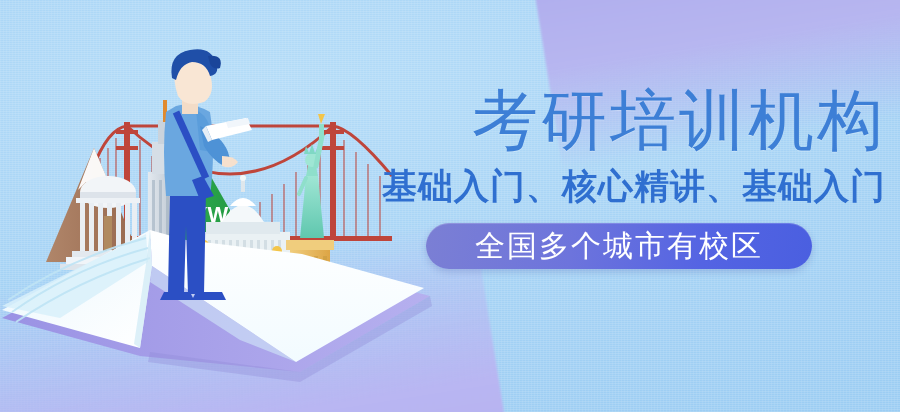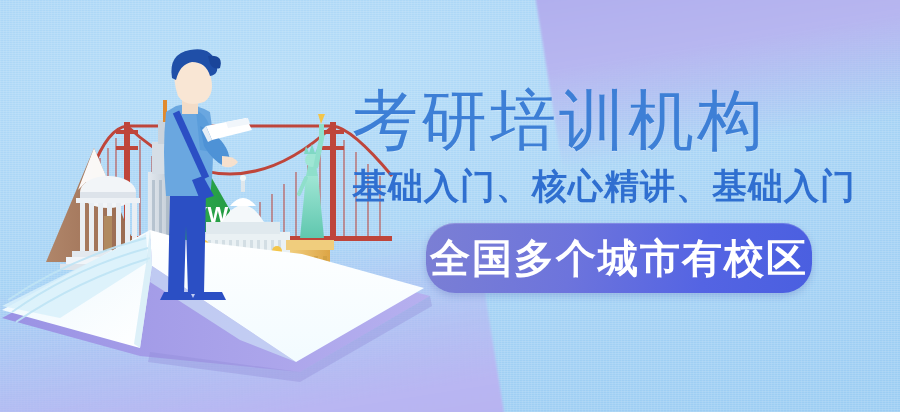--- a/index.html
+++ b/index.html
@@ -51,21 +51,21 @@
 
   
   .illus{position:absolute;left:0;top:0;width:470px;height:412px;}
   .illus svg{display:block;width:100%;height:100%;}
 
   
   .copy{
     position:absolute;
     left:352px;top:86px;
     width:534px;
-    text-align:left;
+    text-align:right;
   }
   .title{
     font-size:66px;
     line-height:1.06;
     font-weight:400;
     letter-spacing:3px;
     color:#3d7fd6;
     text-shadow:0 1px 0 rgba(255,255,255,.25);
     white-space:nowrap;
   }
@@ -74,27 +74,27 @@
     font-size:35px;
     line-height:1.12;
     font-weight:bold;
     letter-spacing:1px;
     color:#2f6fd0;
     white-space:nowrap;
   }
   .pill-wrap{margin-top:18px;display:flex;justify-content:center;}
   .pill{
     display:inline-flex;align-items:center;justify-content:center;
-    width:386px;height:70px;
+    width:386px;height:46px;
     border-radius:29px;
     background:linear-gradient(100deg,#7b7fd4 0%, #6d74dc 38%, #5464e3 72%, #4a5fe0 100%);
     box-shadow:0 3px 7px rgba(60,70,160,.22), inset 0 1px 0 rgba(255,255,255,.18);
     color:#ffffff;
-    font-size:40px;
-    font-weight:bold;
+    font-size:30px;
+    font-weight:normal;
     letter-spacing:2px;
     white-space:nowrap;
   }
 </style>
 </head>
 <body>
 
 <div class="banner">
 
   <div class="bg-base"></div>

